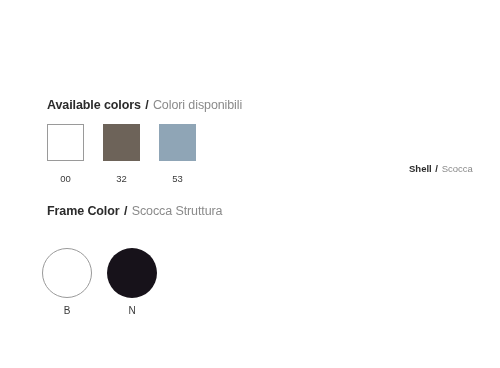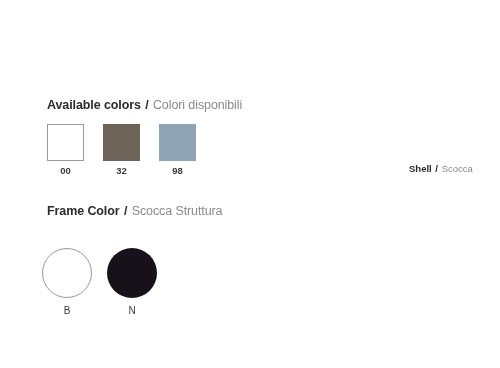--- a/index.html
+++ b/index.html
@@ -68,26 +68,25 @@
   }
   .swatch-chip {
     width: 37px;
     height: 37px;
     box-sizing: border-box;
   }
   .swatch-chip.outlined {
     border: 1px solid #9a9a9a;
   }
   .swatch-code {
-    margin-top: 4px;
+    margin-top: 12px;
     font-size: 9.5px;
     color: #3a3a3a;
     line-height: 11px;
     text-align: center;
-    font-weight: bold;
   }
 
   
   #shell-label {
     position: absolute;
     left: 409px;
     top: 123px;
     white-space: nowrap;
     font-size: 9.5px;
     line-height: 11px;
@@ -160,21 +159,21 @@
 
 
 
     <div class="swatch-cell">
       <div class="swatch-chip" style="background:#6d6359"></div>
       <div class="swatch-code">32</div>
     </div>
 
     <div class="swatch-cell">
       <div class="swatch-chip" style="background:#8fa5b6"></div>
-      <div class="swatch-code">98</div>
+      <div class="swatch-code">53</div>
     </div>
 
   </div>
 
   <div id="shell-label">
     <span class="primary">Shell</span>
     <span class="sep">/</span>
     <span class="secondary">Scocca</span>
   </div>
 

